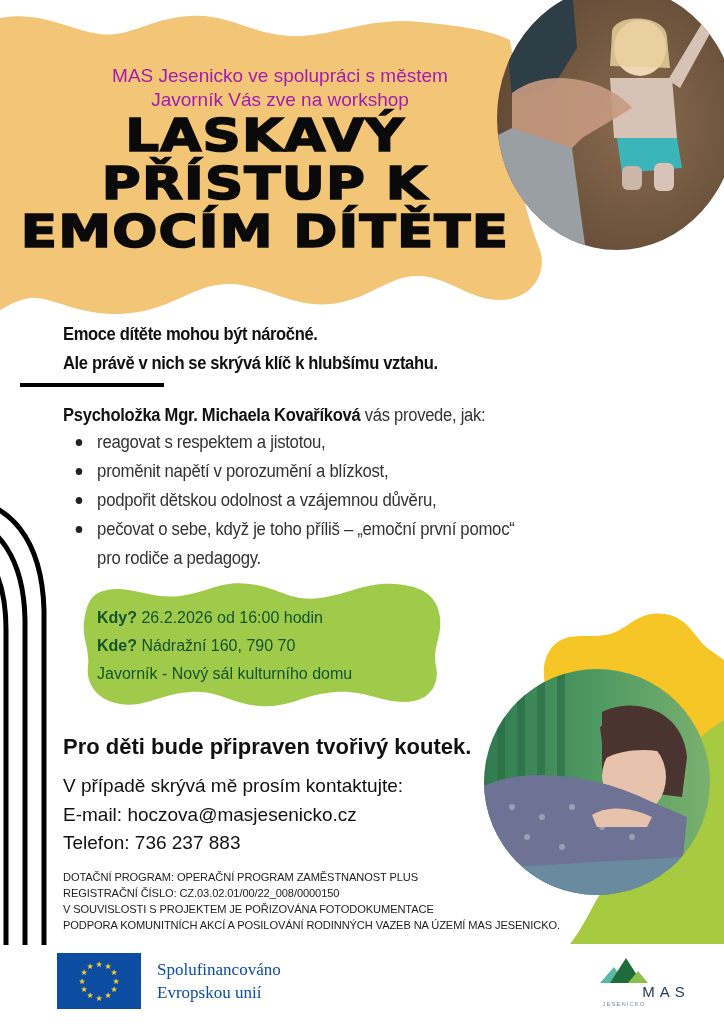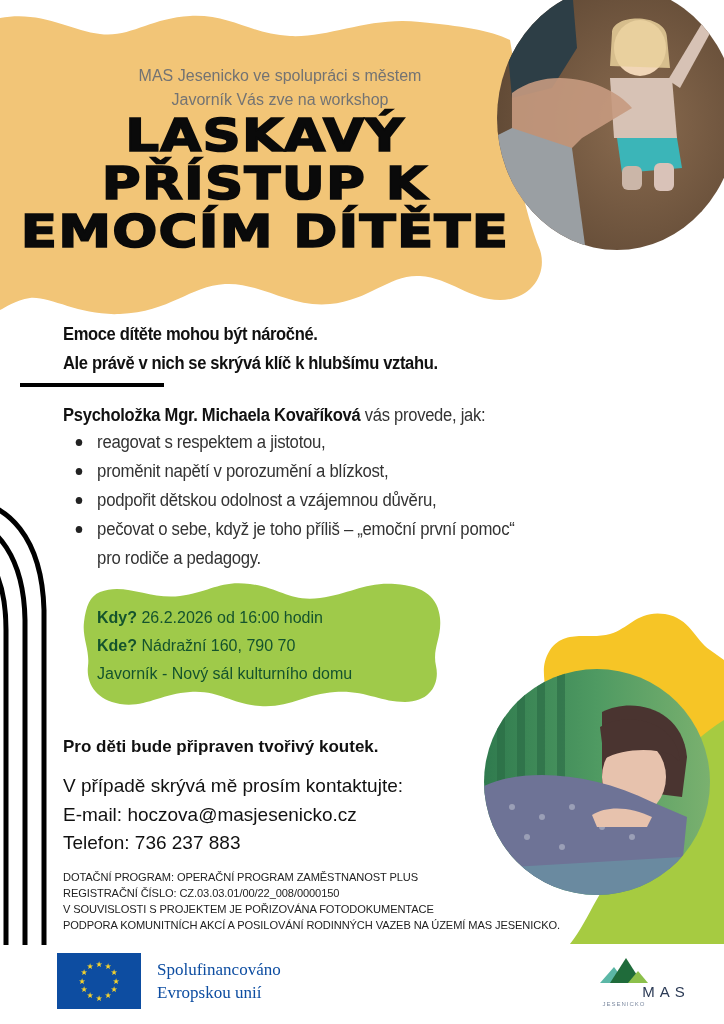--- a/index.html
+++ b/index.html
@@ -1,35 +1,35 @@
 <!DOCTYPE html>
 <html><head>
 <meta charset="utf-8">
 <style>
   html, body { margin:0; padding:0; }
   body { width:724px; height:1024px; position:relative; overflow:hidden; background:#ffffff; font-family:"Liberation Sans", sans-serif; color:#111; }
   .abs { position:absolute; }
   svg { display:block; }
 
-  .intro { left:0; top:64px; width:560px; text-align:center; font-size:16px; line-height:24px; color:#737373; }
+  .intro { left:0; top:64px; width:560px; text-align:center; font-size:19px; line-height:24px; color:#a21caf; }
   .title { left:0; top:112px; width:530px; text-align:center; font-family:"DejaVu Sans", sans-serif; font-weight:900; font-size:45px; line-height:48px; letter-spacing:1px; color:#0a0a0a; -webkit-text-stroke:1.6px #0a0a0a; transform:scaleX(1.18); transform-origin:265px 0; }
 
   .lead { left:63px; top:320px; font-family:"Liberation Sans", sans-serif; font-weight:bold; font-size:18px; line-height:29px; letter-spacing:-0.4px; transform:scaleX(0.92); transform-origin:0 0; }
   .divider { left:20px; top:383px; width:144px; height:4px; background:#000; }
 
   .psy { left:63px; top:401px; font-size:18px; line-height:29px; letter-spacing:-0.3px; color:#333; transform:scaleX(0.92); transform-origin:0 0; }
   .psy b { color:#111; }
   .bullets { left:72px; top:428px; margin:0; padding:0; list-style:none; font-size:18px; line-height:29px; color:#333; letter-spacing:-0.3px; transform:scaleX(0.93); transform-origin:0 0; }
   .bullets li { position:relative; padding-left:27px; }
   .bullets li .dot { position:absolute; left:4px; top:11px; width:7px; height:7px; border-radius:50%; background:#222; }
 
   .event { left:97px; top:604px; font-size:16px; line-height:28px; color:#14532d; }
   .event b { font-weight:bold; }
 
-  .kids { left:63px; top:737px; font-weight:bold; font-size:17px; line-height:20px; }
+  .kids { left:63px; top:737px; font-weight:bold; font-size:22px; line-height:20px; }
   .contact { left:63px; top:772px; font-size:19px; line-height:28.5px; color:#111; }
 
   .fine { left:63px; top:869px; font-size:11.1px; line-height:16px; color:#222; letter-spacing:-0.1px; }
 
   .eu-flag { left:57px; top:953px; width:84px; height:56px; background:#0d4da1; }
   .eu-text { left:157px; top:958px; font-family:Liberation Serif, serif; font-size:17px; line-height:23px; color:#0d4da1; }
 
   .mas-logo { left:594px; top:955px; width:60px; height:62px; }
   .mas-letters { position:absolute; left:0; top:28px; width:60px; text-align:center; font-size:15px; letter-spacing:5px; color:#2b3a55;margin-left:42px; }
   .mas-sub { position:absolute; left:0; top:46px; width:60px; text-align:center; font-size:6px; letter-spacing:1px; color:#7d8aa0; }
@@ -160,21 +160,21 @@
 
 <div class="abs kids">Pro děti bude připraven tvořivý koutek.</div>
 <div class="abs contact">
   <div>V případě skrývá mě prosím kontaktujte:</div>
   <div><span>E-mail: </span><span>hoczova@masjesenicko.cz</span></div>
   <div><span>Telefon: </span><span>736 237 883</span></div>
 </div>
 
 <div class="abs fine">
   <div>DOTAČNÍ PROGRAM: OPERAČNÍ PROGRAM ZAMĚSTNANOST PLUS</div>
-  <div>REGISTRAČNÍ ČÍSLO: CZ.03.03.01/00/22_008/0000150</div>
+  <div>REGISTRAČNÍ ČÍSLO: CZ.03.02.01/00/22_008/0000150</div>
   <div>V SOUVISLOSTI S PROJEKTEM JE POŘIZOVÁNA FOTODOKUMENTACE</div>
   <div>PODPORA KOMUNITNÍCH AKCÍ A POSILOVÁNÍ RODINNÝCH VAZEB NA ÚZEMÍ MAS JESENICKO.</div>
 </div>
 
 <div class="abs eu-flag">
   <svg width="84" height="56" viewBox="0 0 84 56">
     <g fill="#f6d32d" font-size="8" text-anchor="middle" font-family="DejaVu Sans, sans-serif">
       <text x="42" y="14">★</text>
         <text x="51" y="16">★</text>
         <text x="57" y="22">★</text>

